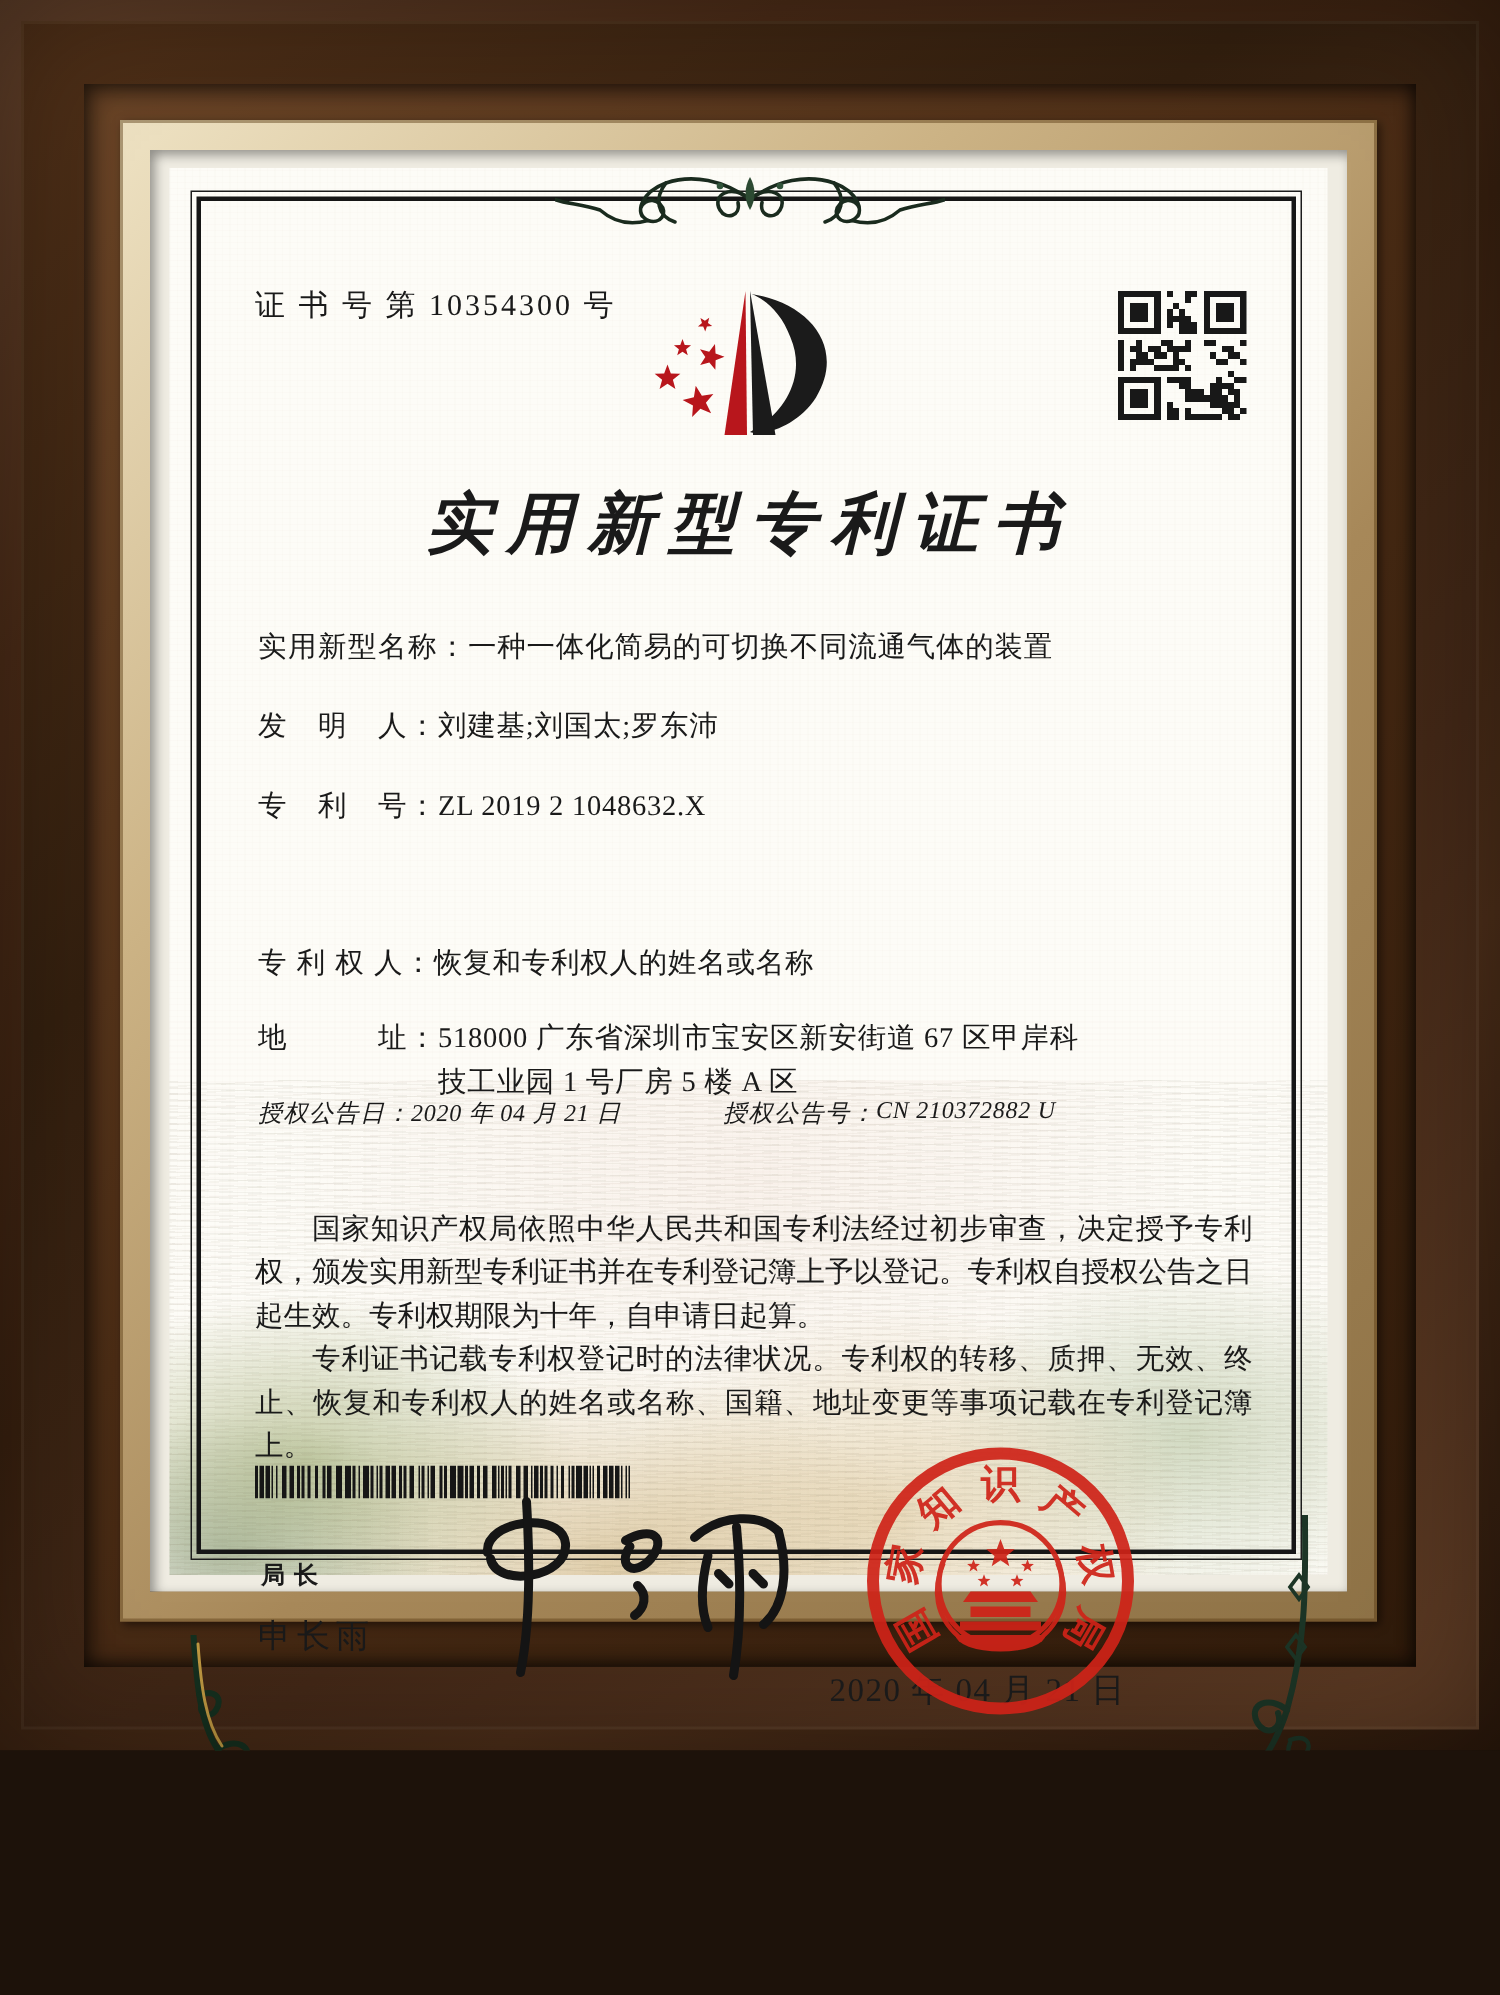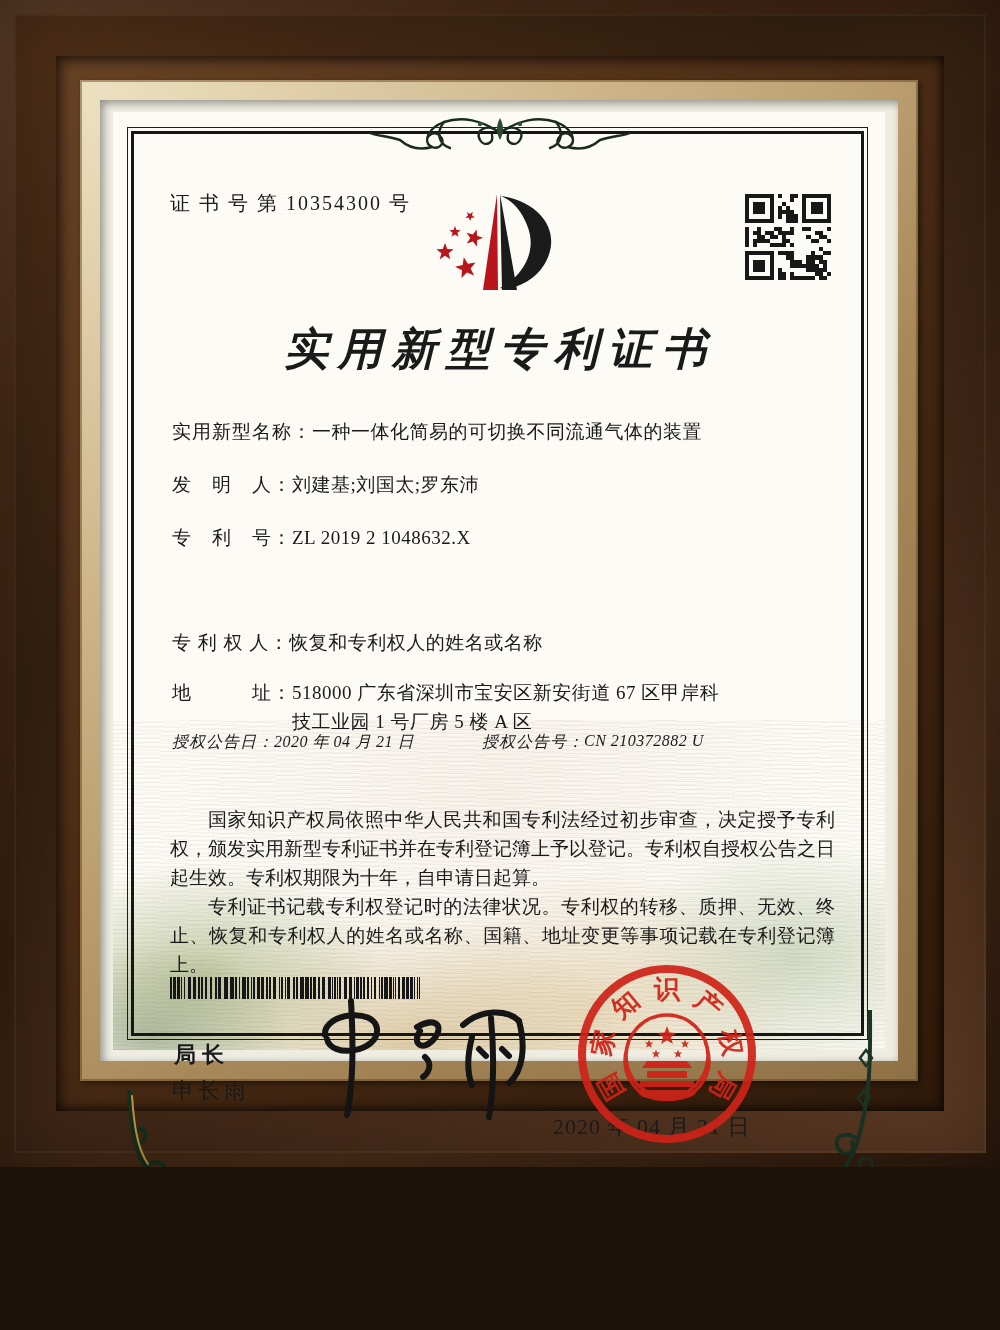--- a/index.html
+++ b/index.html
@@ -52,21 +52,21 @@
   .field-row{left:172px;font-size:19px;line-height:29px;display:flex;}
   .field-label{white-space:pre;letter-spacing:1px;}
   .field-value{letter-spacing:.5px;}
   .addr .field-value{width:445px;}
   .grant-row{left:172px;top:732px;font-size:16px;display:flex;font-style:italic;}
   .grant-gap{width:68px;}
   .paras{left:170px;top:768px;width:665px;font-size:19px;line-height:29px;
          text-align:justify;margin-top:37px;}
   .paras p{margin:0;text-indent:2em;}
   .barcode{left:170px;top:977px;width:252px;height:22px;}
-  .director-label{left:174px;top:1040px;font-size:22px;font-weight:700;
+  .director-label{left:174px;top:1040px;font-size:16px;font-weight:700;
          font-family:"Liberation Sans","DejaVu Sans",sans-serif;letter-spacing:6px;}
   .director-name{left:172px;top:1076px;font-size:22px;font-weight:400;
          font-family:"Liberation Sans","DejaVu Sans",sans-serif;letter-spacing:4px;}
   .signature{left:295px;top:995px;width:240px;height:130px;}
   .seal{left:572px;top:959px;width:190px;height:190px;opacity:.92;z-index:5;}
   .seal-date{left:553px;top:1112px;font-size:22px;letter-spacing:1px;z-index:4;}
   .page-note{left:250px;top:1170px;width:400px;text-align:center;font-size:17px;letter-spacing:2px;}
   .logo{left:425px;top:180px;width:145px;height:115px;}
   .qr{left:745px;top:194px;width:86px;height:86px;}
   .orn-top{left:370px;top:112px;width:260px;height:42px;}

